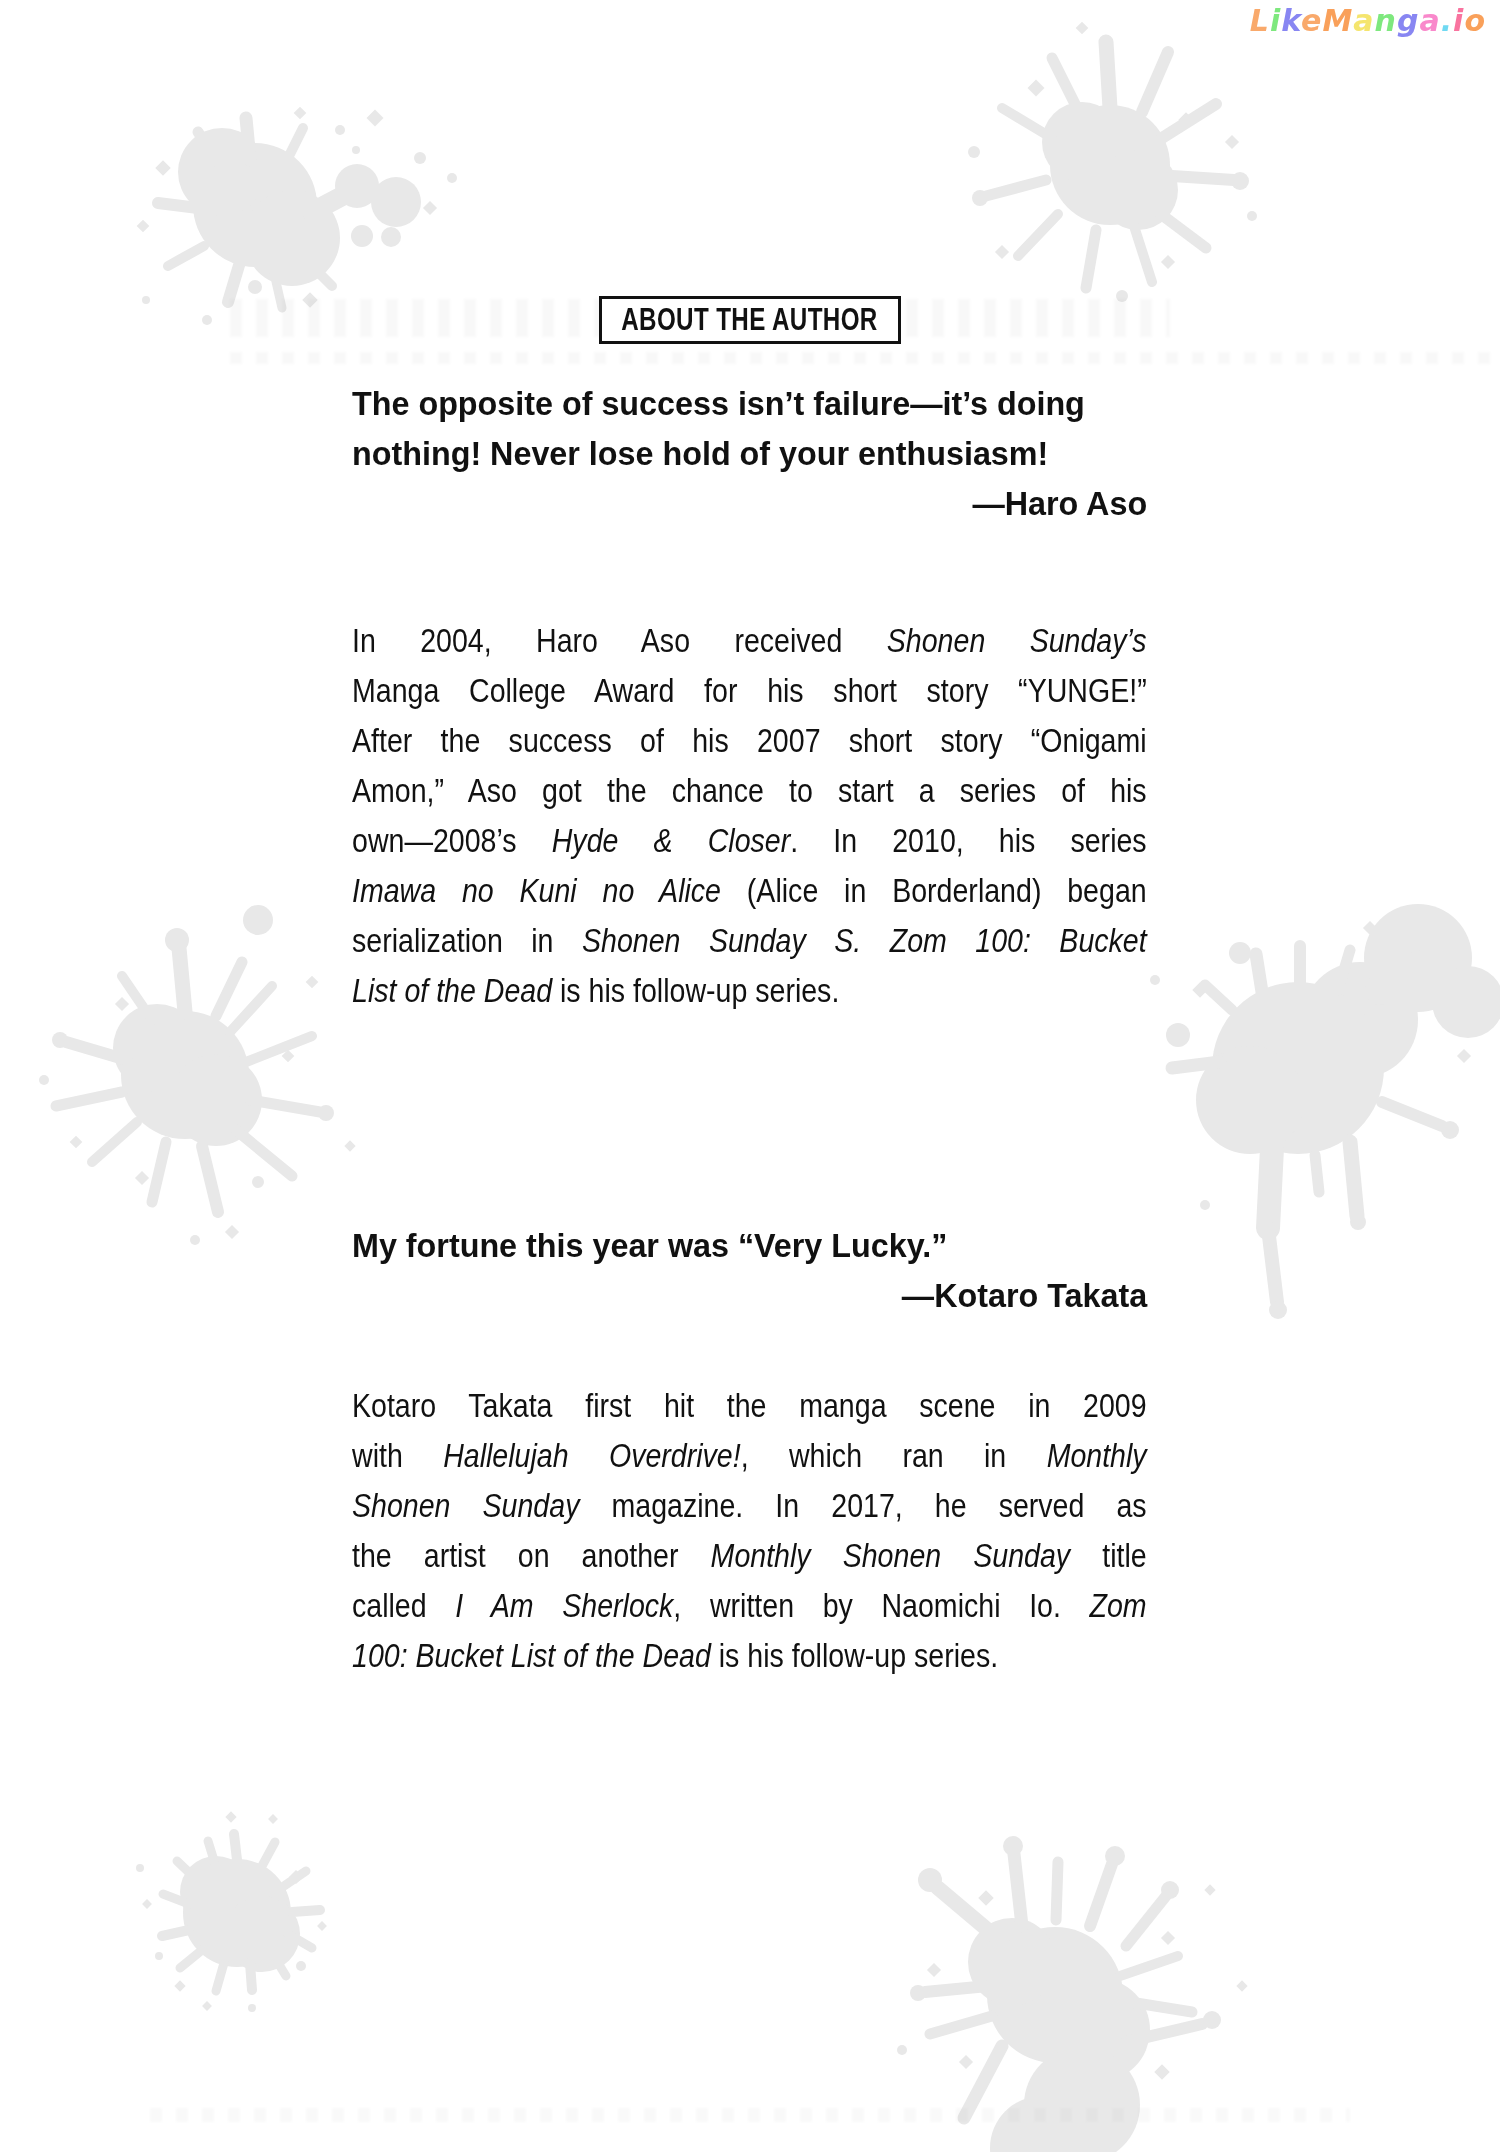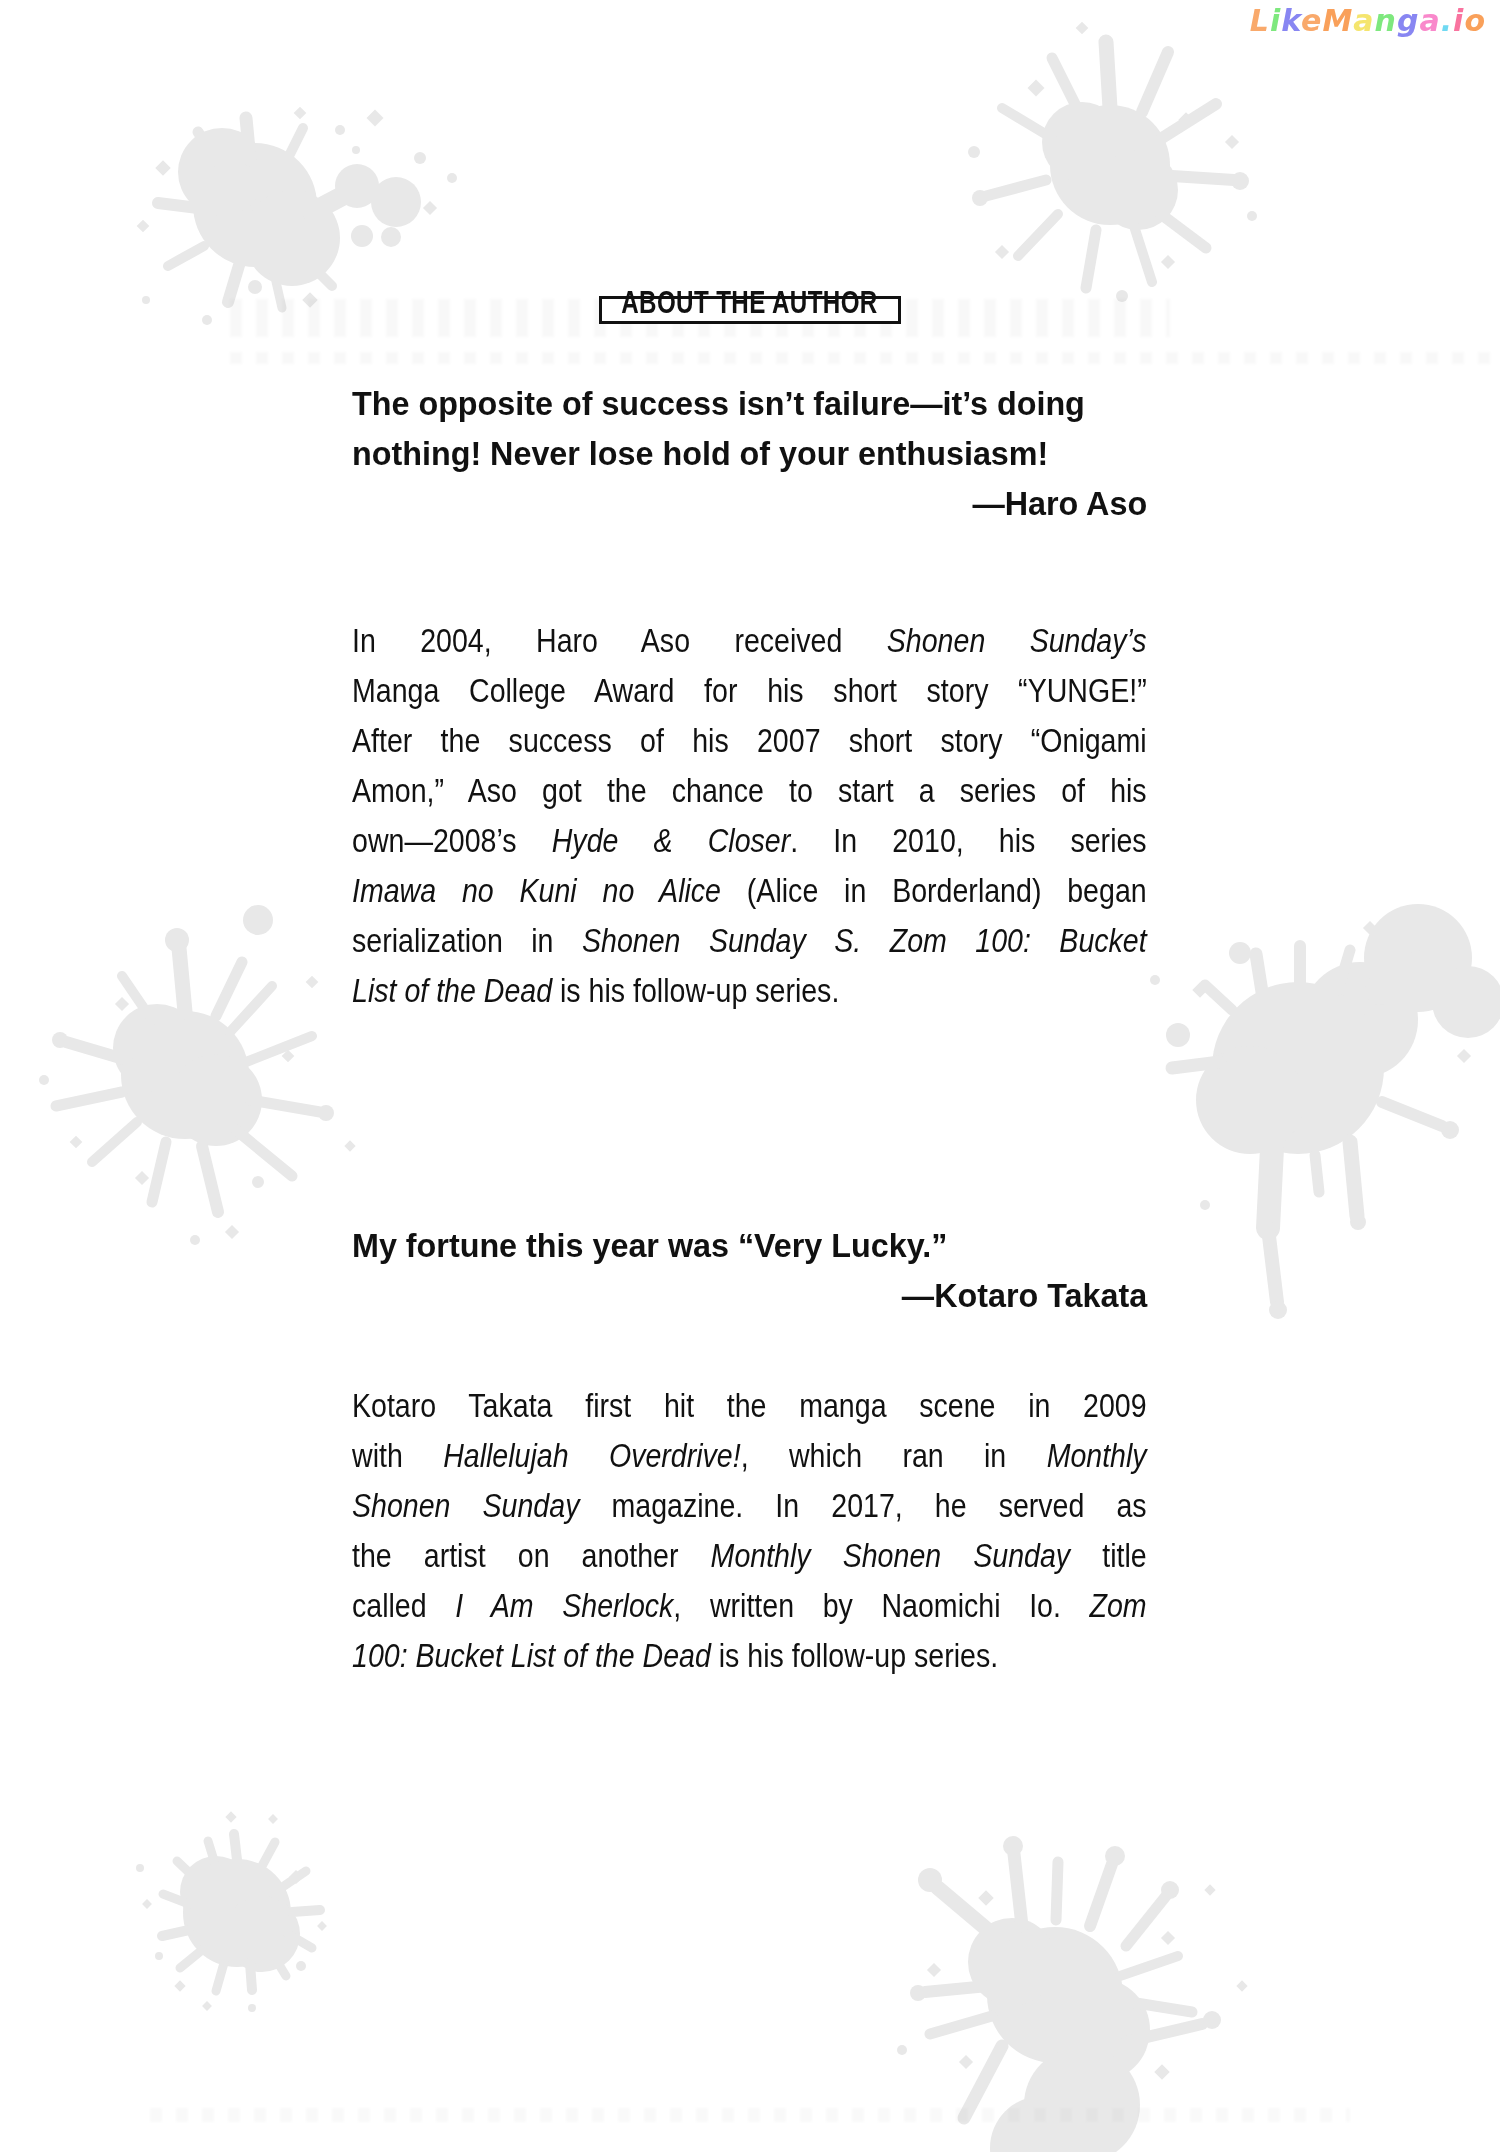--- a/index.html
+++ b/index.html
@@ -22,22 +22,22 @@
     font-family:"DejaVu Sans", sans-serif; font-style:italic; font-weight:700;
     font-size:30px; letter-spacing:1px;
   }
   .wm span {
     text-shadow:-2px 0 0 #fff, 2px 0 0 #fff, 0 -2px 0 #fff, 0 2px 0 #fff,
                 -1px -1px 0 #fff, 1px 1px 0 #fff, -1px 1px 0 #fff, 1px -1px 0 #fff;
   }
   
   .head-wrap { position:absolute; left:352px; width:795px; display:flex; justify-content:center; }
   .head-box {
-    border:3px solid #111; background:#fff; height:28px; box-sizing:border-box;
-    display:flex; align-items:flex-end; justify-content:center;
+    border:3px solid #111; background:#fff; height:48px; box-sizing:border-box;
+    display:flex; align-items:center; justify-content:center;
   }
   .head-box .cond {
     display:inline-block; font-weight:700; font-size:31px; letter-spacing:0.5px;
     white-space:nowrap; transform:scaleX(0.78); transform-origin:center center; color:#111;
   }
   
   .block { position:absolute; left:352px; font-size:34px; line-height:50px; transform-origin:0 0; }
   .quote { width:837px; transform:scaleX(0.95); font-weight:700; }
   .quote .attr { text-align:right; }
   .bio { width:946px; transform:scaleX(0.84); }

